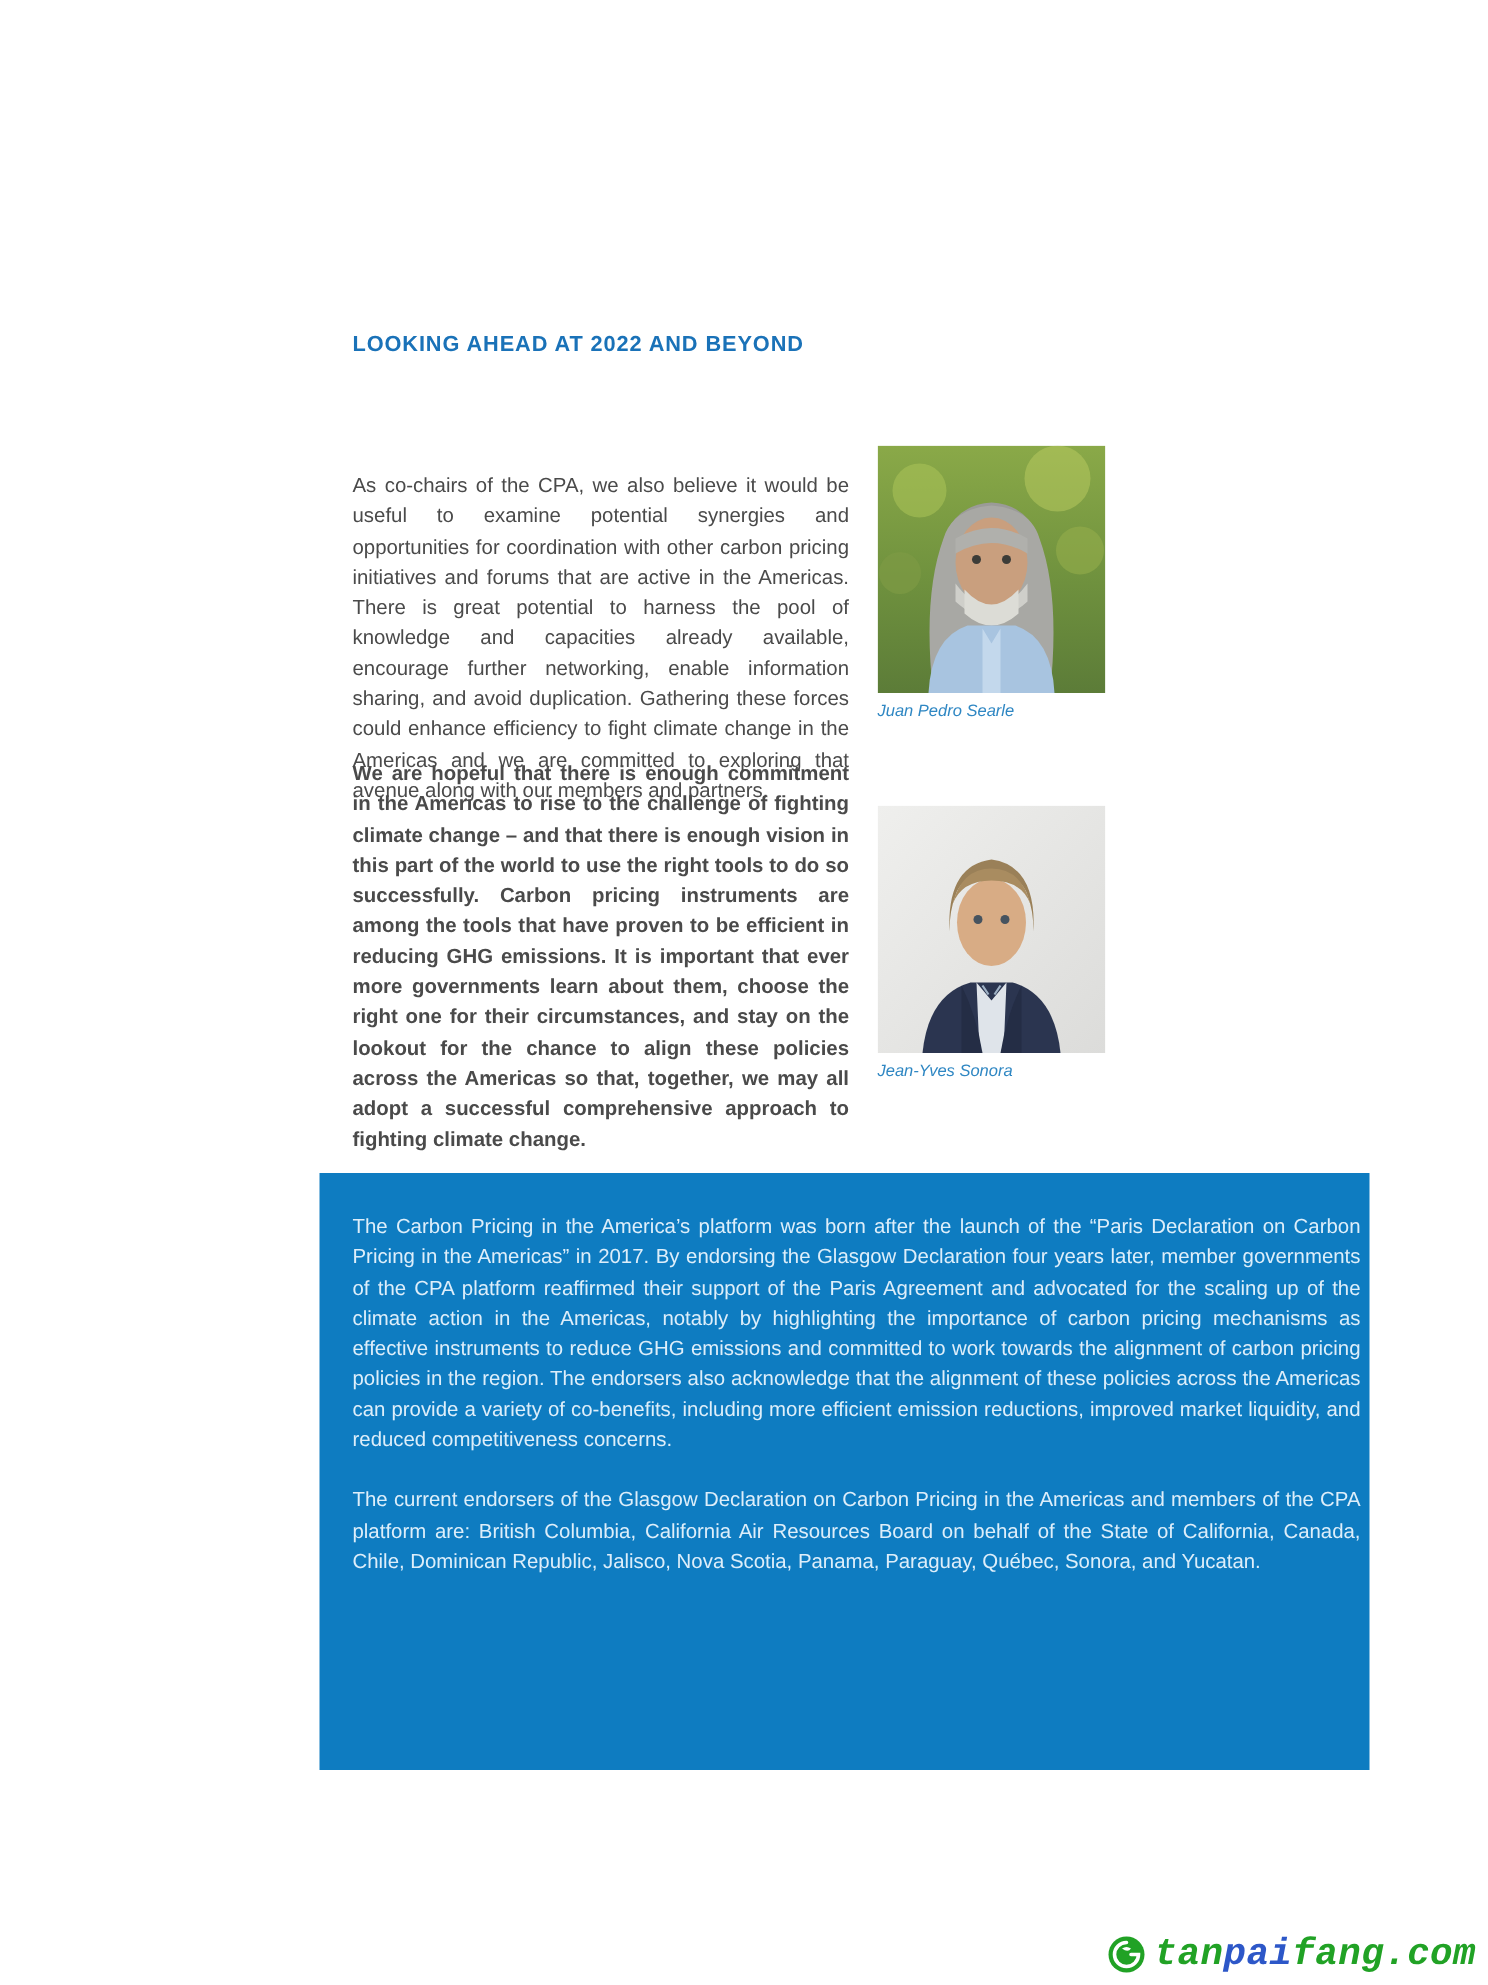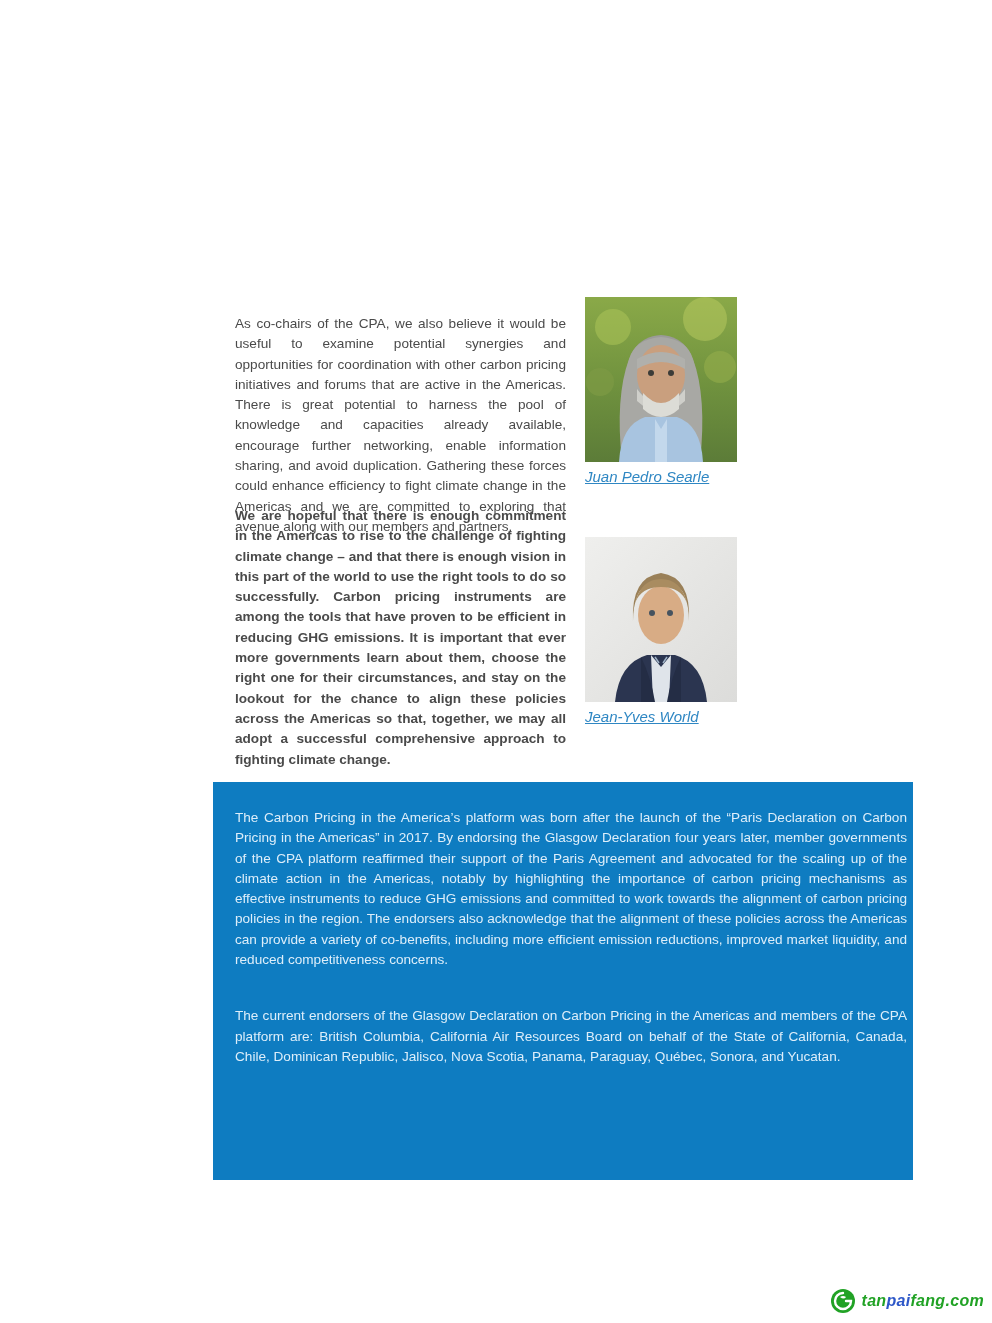--- a/index.html
+++ b/index.html
@@ -31,62 +31,63 @@
     font-size:13.6px;line-height:20.3px;text-align:justify;}
   .para-1{top:266px;margin-top:48px;}
   .para-2{top:506px;font-weight:bold;}
 
   .photo{position:absolute;left:585px;width:152px;height:165px;overflow:hidden;}
   .photo svg{display:block;width:100%;height:100%;}
   .photo-1{top:297px;}
   .photo-2{top:537px;}
   .caption{
     position:absolute;left:585px;color:var(--caption-blue);
-    font-size:15px;font-style:italic;text-decoration:underline;
+    font-size:11px;font-style:italic;
   }
   .caption-1{top:468px;}
   .caption-2{top:708px;}
 
   .callout{
     position:absolute;left:213px;top:782px;width:700px;height:398px;
     background:var(--box-blue);color:var(--box-text);
     padding:26px 6px 20px 22px;
     font-size:13.6px;line-height:20.3px;text-align:justify;
   }
-  .callout p + p{margin-top:36px;}
+  .callout p + p{margin-top:20px;}
 
   .footer{position:absolute;left:0;right:0;top:1266px;height:20px;
     font-size:11px;color:var(--footer-gray);}
   .page-num{position:absolute;left:62px;top:3px;font-size:11.5px;color:#5a5a5a;}
   .content-link{
     position:absolute;left:235px;top:3px;color:var(--link-blue);
     font-weight:bold;font-size:10.5px;letter-spacing:1.2px;cursor:pointer;
     text-decoration:none;display:flex;align-items:center;gap:5px;
   }
   .content-link .arrow{font-weight:normal;font-size:12px;letter-spacing:0;}
   .footer-right{
     position:absolute;right:80px;top:3px;color:#707070;
     font-size:11.3px;letter-spacing:0.8px;
   }
 
   .watermark{
     position:absolute;right:8px;top:1288px;display:flex;align-items:center;gap:6px;
   }
   .watermark .wm-text{
-    font-size:16px;font-weight:bold;font-style:italic;letter-spacing:0.3px;
-    font-family:Liberation Sans, sans-serif;
+    font-size:25px;font-weight:bold;font-style:italic;letter-spacing:0.3px;
+    font-family:Liberation Mono, monospace;
   }
   .wm-green{color:var(--wm-green);}
   .wm-blue{color:var(--wm-blue);}
 </style>
 </head>
 <body>
 
 <div class="page">
 
+  <h1 class="heading">LOOKING AHEAD AT 2022 AND BEYOND</h1>
 
   <p class="body-col para-1">As co-chairs of the CPA, we also believe it would be useful to examine potential synergies and opportunities for coordination with other carbon pricing initiatives and forums that are active in the Americas. There is great potential to harness the pool of knowledge and capacities already available, encourage further networking, enable information sharing, and avoid duplication. Gathering these forces could enhance efficiency to fight climate change in the Americas and we are committed to exploring that avenue along with our members and partners.</p>
   <p class="body-col para-2">We are hopeful that there is enough commitment in the Americas to rise to the challenge of fighting climate change – and that there is enough vision in this part of the world to use the right tools to do so successfully. Carbon pricing instruments are among the tools that have proven to be efficient in reducing GHG emissions. It is important that ever more governments learn about them, choose the right one for their circumstances, and stay on the lookout for the chance to align these policies across the Americas so that, together, we may all adopt a successful comprehensive approach to fighting climate change.</p>
 
   <div class="photo photo-1">
     <svg viewBox="0 0 152 165" preserveAspectRatio="none">
       <defs>
         <linearGradient id="bg1" x1="0" y1="0" x2="0" y2="1">
           <stop offset="0" stop-color="#8aa948"></stop>
           <stop offset="0.55" stop-color="#6f913e"></stop>
@@ -127,21 +128,21 @@
       <circle cx="67" cy="76" r="3" fill="#46535f"></circle>
       <circle cx="85" cy="76" r="3" fill="#46535f"></circle>
       <path d="M64,96 Q76,104 88,96 Q82,100 76,100 Q70,100 64,96 Z" fill="#b17a56"></path>
       <path d="M30,165 Q34,126 62,118 L90,118 Q118,126 122,165 Z" fill="#2b3550"></path>
       <path d="M66,118 L76,130 L86,118 L84,165 L68,165 Z" fill="#dfe4ea"></path>
       <path d="M70,120 L74,126 M78,126 L82,120" stroke="#9fb2c6" stroke-width="1.5" fill="none"></path>
       <path d="M56,120 Q66,140 70,165 L56,165 Z" fill="#242d45"></path>
       <path d="M96,120 Q86,140 82,165 L96,165 Z" fill="#242d45"></path>
     </svg>
   </div>
-  <div class="caption caption-2">Jean-Yves World</div>
+  <div class="caption caption-2">Jean-Yves Sonora</div>
 
   <div class="callout">
     <p>The Carbon Pricing in the America’s platform was born after the launch of the “Paris Declaration on Carbon Pricing in the Americas” in 2017. By endorsing the Glasgow Declaration four years later, member governments of the CPA platform reaffirmed their support of the Paris Agreement and advocated for the scaling up of the climate action in the Americas, notably by highlighting the importance of carbon pricing mechanisms as effective instruments to reduce GHG emissions and committed to work towards the alignment of carbon pricing policies in the region. The endorsers also acknowledge that the alignment of these policies across the Americas can provide a variety of co-benefits, including more efficient emission reductions, improved market liquidity, and reduced competitiveness concerns.</p>
     <p>The current endorsers of the Glasgow Declaration on Carbon Pricing in the Americas and members of the CPA platform are: British Columbia, California Air Resources Board on behalf of the State of California, Canada, Chile, Dominican Republic, Jalisco, Nova Scotia, Panama, Paraguay, Québec, Sonora, and Yucatan.</p>
   </div>
 
 
   <div class="watermark">
     <svg width="26" height="26" viewBox="0 0 26 26">
       <circle cx="13" cy="13" r="12" fill="#21a225"></circle>

